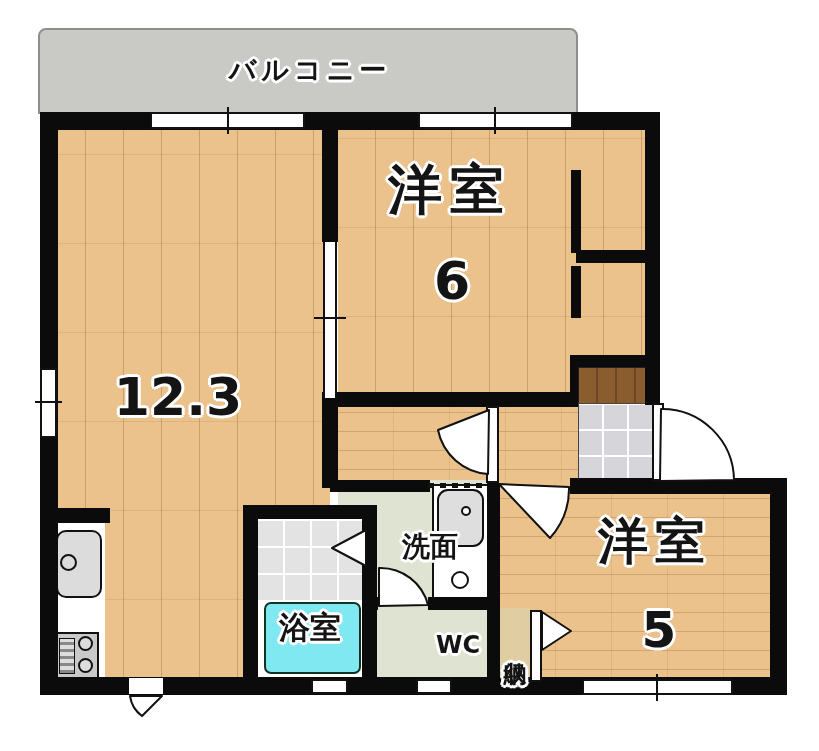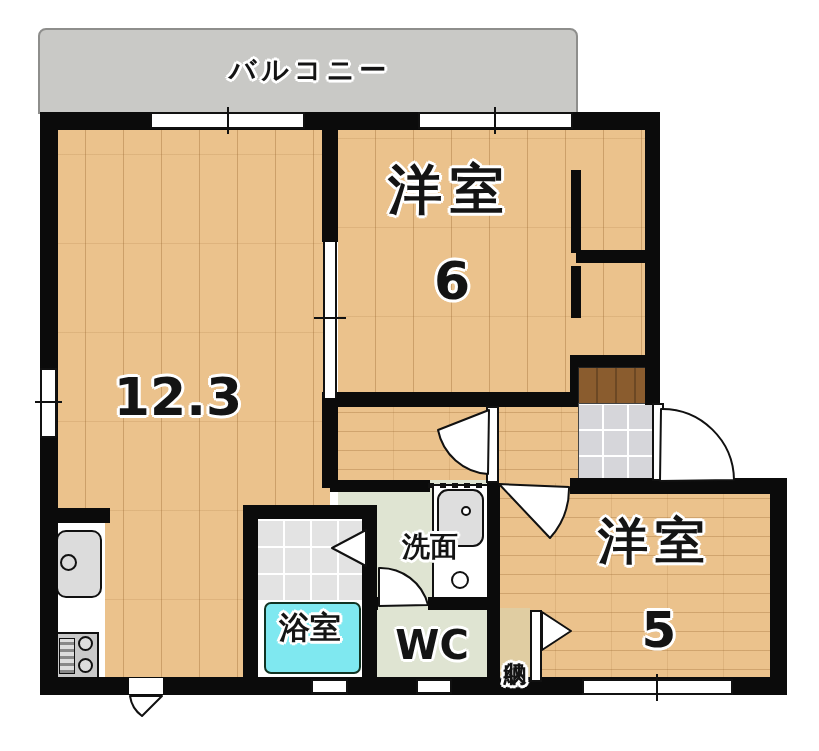--- a/index.html
+++ b/index.html
@@ -138,16 +138,16 @@
   </svg>
 
   <div class="abs label" style="left:310px;top:70px;font-size:27px;letter-spacing:5px;">バルコニー</div>
   <div class="abs label" style="left:178px;top:397px;font-size:52px;">12.3</div>
   <div class="abs label" style="left:450px;top:190px;font-size:54px;letter-spacing:8px;">洋室</div>
   <div class="abs label" style="left:452px;top:281px;font-size:52px;">6</div>
   <div class="abs label" style="left:655px;top:541px;font-size:50px;letter-spacing:7px;">洋室</div>
   <div class="abs label" style="left:659px;top:630px;font-size:50px;">5</div>
   <div class="abs label" style="left:310px;top:600px;font-size:31px;margin-top:28px;">浴室</div>
   <div class="abs label" style="left:430px;top:547px;font-size:28px;">洗面</div>
-  <div class="abs label" style="left:432px;top:645px;font-size:40px;">WC</div>
+  <div class="abs label" style="left:458px;top:645px;font-size:24px;">WC</div>
   <div class="abs label" style="left:516px;top:645px;font-size:23px;writing-mode:vertical-rl;text-orientation:upright;letter-spacing:2px;">収納</div>
 
 </div>
 
 </body></html>

